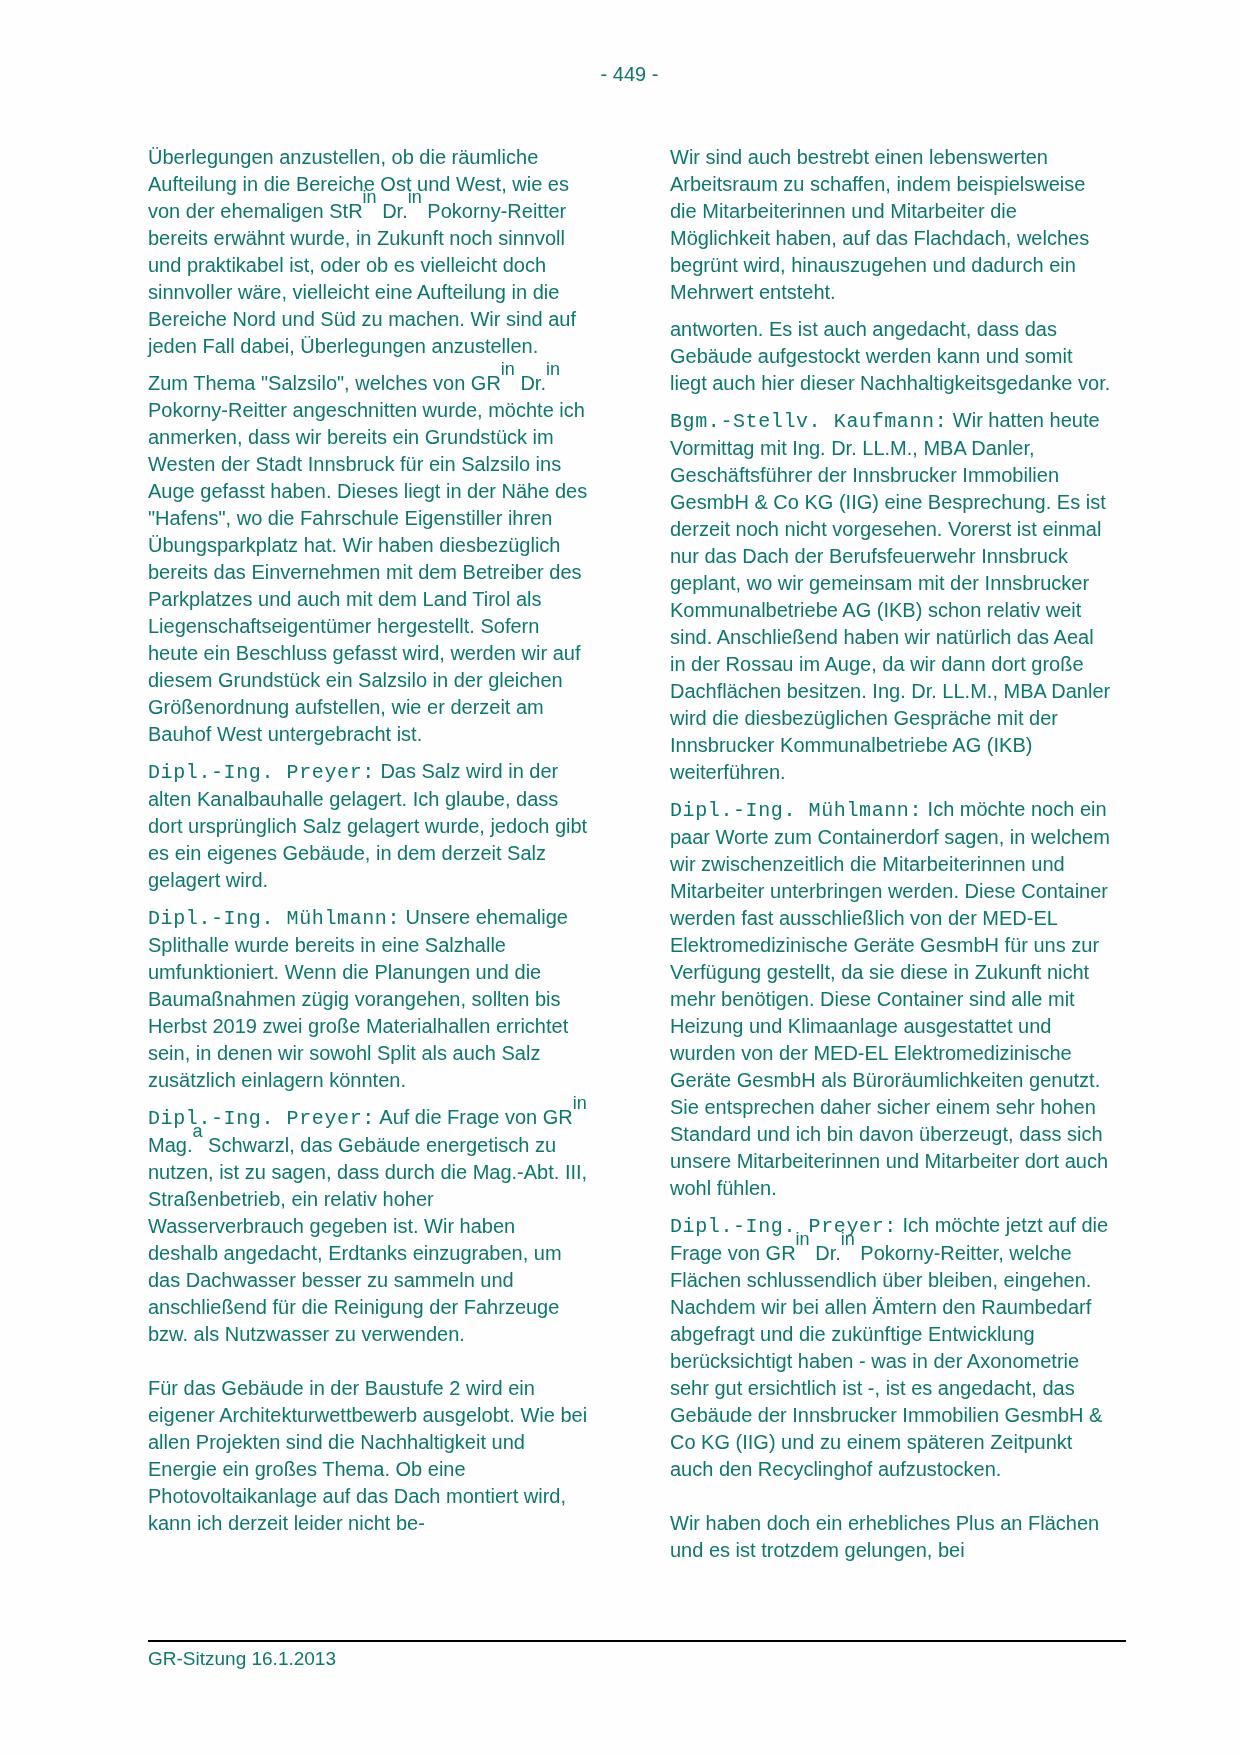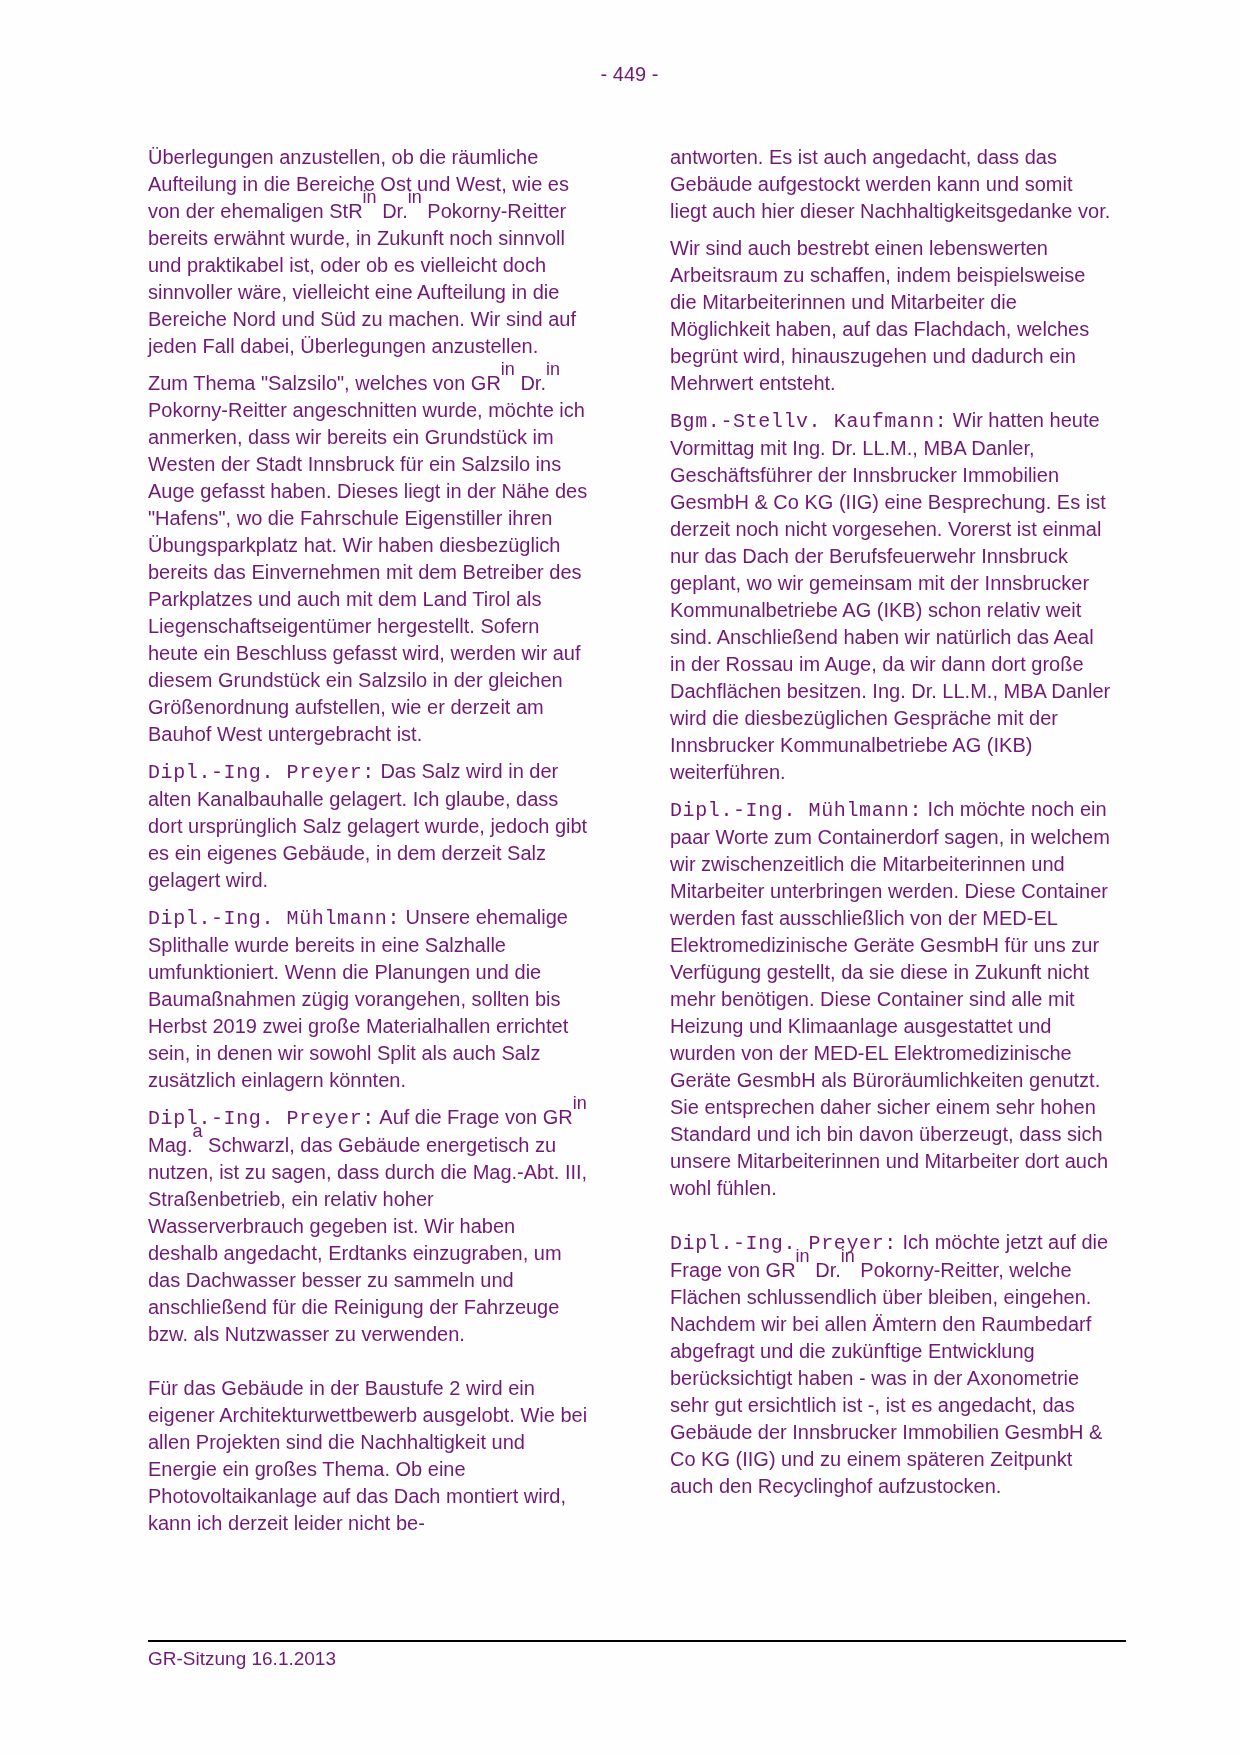--- a/index.html
+++ b/index.html
@@ -2,21 +2,21 @@
 <html lang="de"><head>
 <meta charset="utf-8">
 <style>
   html, body { margin: 0; padding: 0; background: #e8e8e8; }
   .page {
     position: relative;
     width: 1241px;
     height: 1754px;
     margin: 0 auto;
     background: #fefefe;
-    color: #701a75;
+    color: #0f766e;
     font-family: "Liberation Sans", "DejaVu Sans", sans-serif;
     overflow: hidden;
   }
   .pagenum {
     position: absolute;
     top: 62px;
     left: 148px;
     width: 963px;
     text-align: center;
     font-size: 20px;
@@ -68,24 +68,25 @@
   <div class="cols">
     <div class="col">
         <p class="para"><span>Überlegungen anzustellen, ob die räumliche Aufteilung in die Bereiche Ost und West, wie es von der ehemaligen StR</span><sup class="sup">in</sup><span> Dr.</span><sup class="sup">in</sup><span> Pokorny-Reitter bereits erwähnt wurde, in Zukunft noch sinnvoll und praktikabel ist, oder ob es vielleicht doch sinnvoller wäre, vielleicht eine Aufteilung in die Bereiche Nord und Süd zu machen. Wir sind auf jeden Fall dabei, Überlegungen anzustellen.</span></p>
         <p class="para"><span>Zum Thema "Salzsilo", welches von GR</span><sup class="sup">in</sup><span> Dr.</span><sup class="sup">in</sup><span> Pokorny-Reitter angeschnitten wurde, möchte ich anmerken, dass wir bereits ein Grundstück im Westen der Stadt Innsbruck für ein Salzsilo ins Auge gefasst haben. Dieses liegt in der Nähe des "Hafens", wo die Fahrschule Eigenstiller ihren Übungsparkplatz hat. Wir haben diesbezüglich bereits das Einvernehmen mit dem Betreiber des Parkplatzes und auch mit dem Land Tirol als Liegenschaftseigentümer hergestellt. Sofern heute ein Beschluss gefasst wird, werden wir auf diesem Grundstück ein Salzsilo in der gleichen Größenordnung aufstellen, wie er derzeit am Bauhof West untergebracht ist.</span></p>
         <p class="para"><span class="speaker">Dipl.-Ing. Preyer:</span><span> Das Salz wird in der alten Kanalbauhalle gelagert. Ich glaube, dass dort ursprünglich Salz gelagert wurde, jedoch gibt es ein eigenes Gebäude, in dem derzeit Salz gelagert wird.</span></p>
         <p class="para"><span class="speaker">Dipl.-Ing. Mühlmann:</span><span> Unsere ehemalige Splithalle wurde bereits in eine Salzhalle umfunktioniert. Wenn die Planungen und die Baumaßnahmen zügig vorangehen, sollten bis Herbst 2019 zwei große Materialhallen errichtet sein, in denen wir sowohl Split als auch Salz zusätzlich einlagern könnten.</span></p>
         <p class="para"><span class="speaker">Dipl.-Ing. Preyer:</span><span> Auf die Frage von GR</span><sup class="sup">in</sup><span> Mag.</span><sup class="sup">a</sup><span> Schwarzl, das Gebäude energetisch zu nutzen, ist zu sagen, dass durch die Mag.-Abt. III, Straßenbetrieb, ein relativ hoher Wasserverbrauch gegeben ist. Wir haben deshalb angedacht, Erdtanks einzugraben, um das Dachwasser besser zu sammeln und anschließend für die Reinigung der Fahrzeuge bzw. als Nutzwasser zu verwenden.</span></p>
         <p class="para"><span>Für das Gebäude in der Baustufe 2 wird ein eigener Architekturwettbewerb ausgelobt. Wie bei allen Projekten sind die Nachhaltigkeit und Energie ein großes Thema. Ob eine Photovoltaikanlage auf das Dach montiert wird, kann ich derzeit leider nicht be-</span></p>
       </div>
     <div class="col">
+        <p class="para"><span>Wir sind auch bestrebt einen lebenswerten Arbeitsraum zu schaffen, indem beispielsweise die Mitarbeiterinnen und Mitarbeiter die Möglichkeit haben, auf das Flachdach, welches begrünt wird, hinauszugehen und dadurch ein Mehrwert entsteht.</span></p>
         <p class="para"><span>antworten. Es ist auch angedacht, dass das Gebäude aufgestockt werden kann und somit liegt auch hier dieser Nachhaltigkeitsgedanke vor.</span></p>
-        <p class="para"><span>Wir sind auch bestrebt einen lebenswerten Arbeitsraum zu schaffen, indem beispielsweise die Mitarbeiterinnen und Mitarbeiter die Möglichkeit haben, auf das Flachdach, welches begrünt wird, hinauszugehen und dadurch ein Mehrwert entsteht.</span></p>
         <p class="para"><span class="speaker">Bgm.-Stellv. Kaufmann:</span><span> Wir hatten heute Vormittag mit Ing. Dr. LL.M., MBA Danler, Geschäftsführer der Innsbrucker Immobilien GesmbH &amp; Co KG (IIG) eine Besprechung. Es ist derzeit noch nicht vorgesehen. Vorerst ist einmal nur das Dach der Berufsfeuerwehr Innsbruck geplant, wo wir gemeinsam mit der Innsbrucker Kommunalbetriebe AG (IKB) schon relativ weit sind. Anschließend haben wir natürlich das Aeal in der Rossau im Auge, da wir dann dort große Dachflächen besitzen. Ing. Dr. LL.M., MBA Danler wird die diesbezüglichen Gespräche mit der Innsbrucker Kommunalbetriebe AG (IKB) weiterführen.</span></p>
         <p class="para"><span class="speaker">Dipl.-Ing. Mühlmann:</span><span> Ich möchte noch ein paar Worte zum Containerdorf sagen, in welchem wir zwischenzeitlich die Mitarbeiterinnen und Mitarbeiter unterbringen werden. Diese Container werden fast ausschließlich von der MED-EL Elektromedizinische Geräte GesmbH für uns zur Verfügung gestellt, da sie diese in Zukunft nicht mehr benötigen. Diese Container sind alle mit Heizung und Klimaanlage ausgestattet und wurden von der MED-EL Elektromedizinische Geräte GesmbH als Büroräumlichkeiten genutzt. Sie entsprechen daher sicher einem sehr hohen Standard und ich bin davon überzeugt, dass sich unsere Mitarbeiterinnen und Mitarbeiter dort auch wohl fühlen.</span></p>
         <p class="para"><span class="speaker">Dipl.-Ing. Preyer:</span><span> Ich möchte jetzt auf die Frage von GR</span><sup class="sup">in</sup><span> Dr.</span><sup class="sup">in</sup><span> Pokorny-Reitter, welche Flächen schlussendlich über bleiben, eingehen. Nachdem wir bei allen Ämtern den Raumbedarf abgefragt und die zukünftige Entwicklung berücksichtigt haben - was in der Axonometrie sehr gut ersichtlich ist -, ist es angedacht, das Gebäude der Innsbrucker Immobilien GesmbH &amp; Co KG (IIG) und zu einem späteren Zeitpunkt auch den Recyclinghof aufzustocken.</span></p>
+        <p class="para"><span>Wir haben doch ein erhebliches Plus an Flächen und es ist trotzdem gelungen, bei</span></p>
       </div>
   </div>
 
   <div class="footer">
     <div class="footer-text">GR-Sitzung 16.1.2013</div>
   </div>
 </div>
 
 </body></html>

